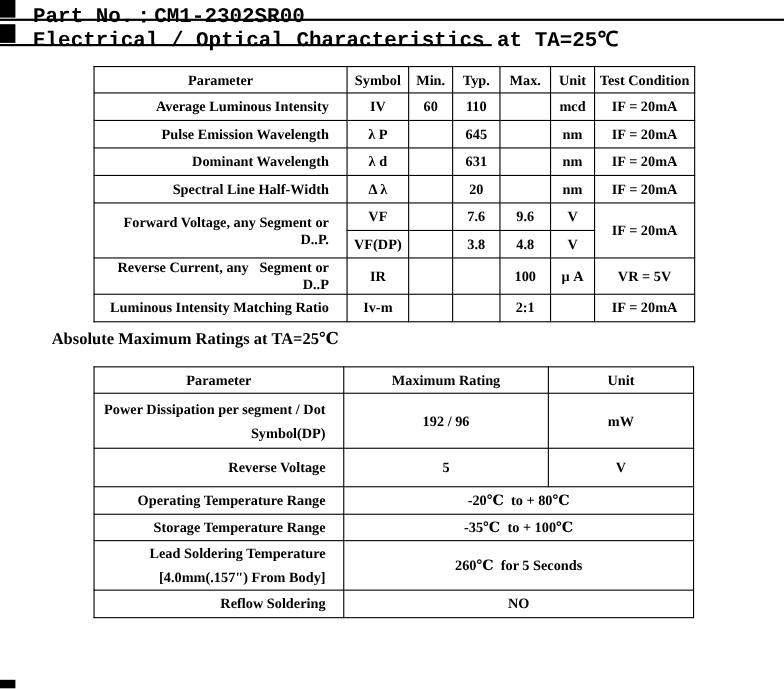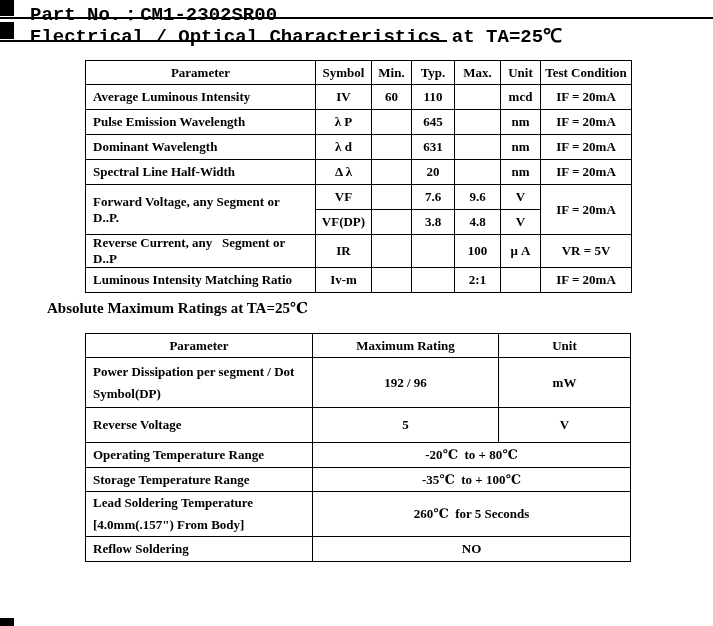--- a/index.html
+++ b/index.html
@@ -26,21 +26,21 @@
   table { position: absolute; border-collapse: collapse; table-layout: fixed; }
   td, th {
     border: 1.5px solid #000;
     font-size: 13px;
     text-align: center;
     vertical-align: middle;
     padding: 0 2px;
     overflow: hidden;
   }
   th { font-size: 13px; }
-  .pl { text-align: left; padding-left: 7px; padding-right: 16px; }
+  .pl { text-align: right; padding-left: 7px; padding-right: 16px; }
   #table1 { left: 85px; top: 60px; width: 546px; }
   #table2 { left: 85px; top: 333px; width: 545px; }
   .line2 div { line-height: 22px; }
 </style>
 </head>
 <body>
 
 <div class="sq" id="sq-top"></div>
 <div class="hdr-text" id="part-no">Part No.：CM1-2302SR00</div>
 <div class="rule" id="rule-top"></div>

